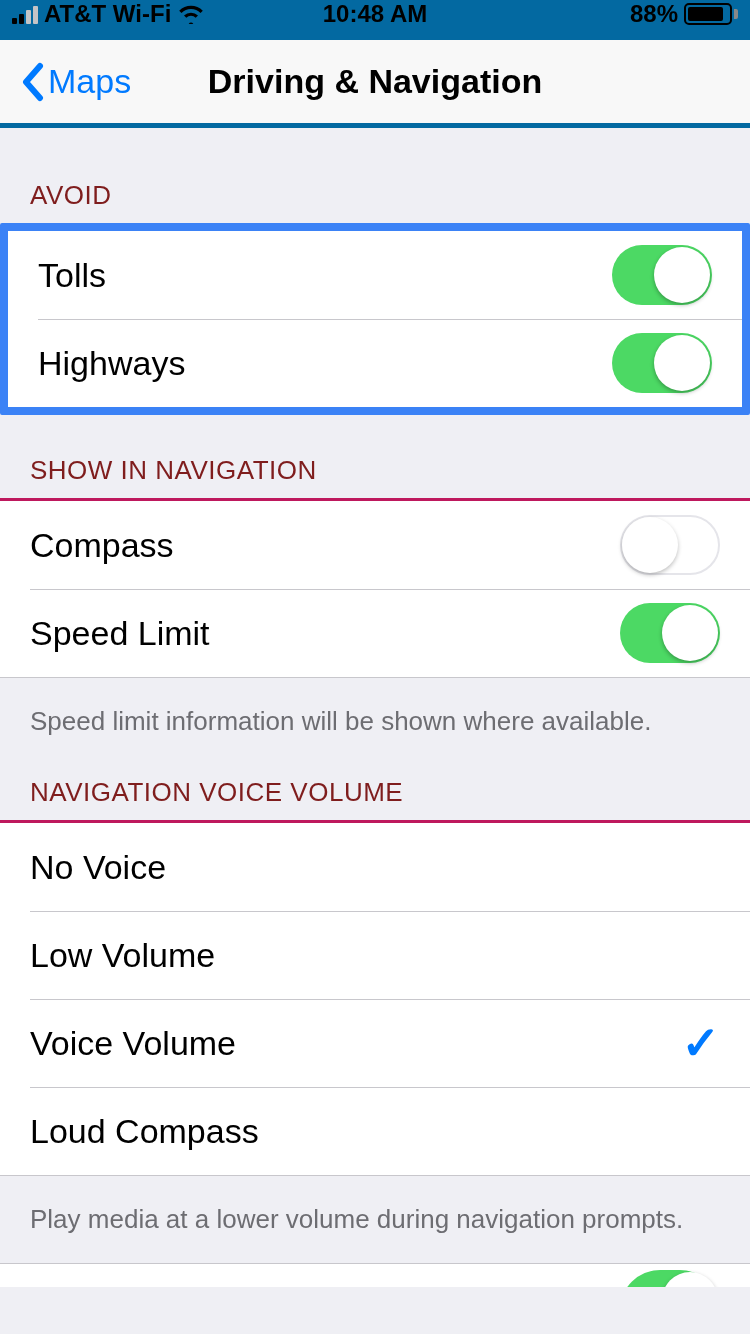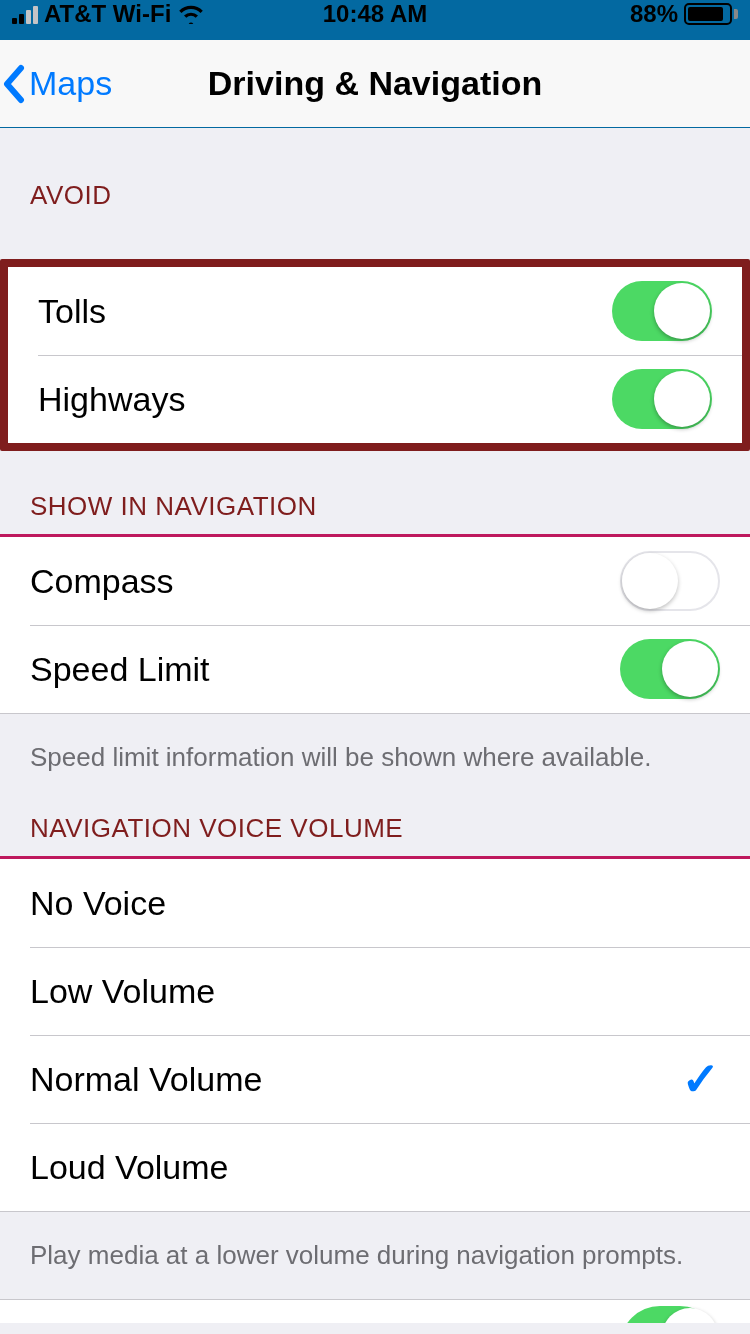--- a/index.html
+++ b/index.html
@@ -72,25 +72,25 @@
       background: #000;
       border-radius: 2px;
     }
     .battery-tip{
       width:4px;height:10px;background:#898989;margin-left:2px;border-radius:0 2px 2px 0;
     }
     
     .nav-header {
       height: 88px;
       background: #f8f8f8;
-      border-bottom: 1px solid #0369a1;
+      border-bottom: 5px solid #0369a1;
       display: flex;
       align-items: center;
       position: relative;
-      padding: 0 1px;
+      padding: 0 20px;
     }
     .back-btn {
       display: flex;
       align-items: center;
       color: #007aff;
       font-size: 34px;
       gap: 4px;
     }
     .back-chevron svg { display:block }
     .nav-title {
@@ -155,23 +155,22 @@
       padding: 28px 30px 0 30px;
       font-size: 26px;
       color:#6d6d72;
     }
     .checkmark {
       color:#007aff;
       font-size:46px;
       font-weight:600;
     }
     .highlight-box {
-      border: 8px solid #7f1d1d;
+      border: 8px solid #3b82f6;
       border-radius: 2px;
-      margin-top: 36px;
     }
     .partial-row {
       height: 24px;
       background:#fff;
       border-top:1px solid #c8c7cc;
       display:flex;
       justify-content:flex-end;
       padding-right:30px;
       align-items:flex-start;
       overflow:hidden;
@@ -260,25 +259,25 @@
 
 <div class="section-header">NAVIGATION VOICE VOLUME</div>
 <div class="group">
   <div class="row">
     <span>No Voice</span>
   </div>
   <div class="row">
     <span>Low Volume</span>
   </div>
   <div class="row">
-    <span>Normal Volume</span>
+    <span>Voice Volume</span>
     <span class="checkmark">✓</span>
   </div>
   <div class="row">
-    <span>Loud Volume</span>
+    <span>Loud Compass</span>
   </div>
 </div>
 <div class="footer-note">Play media at a lower volume during navigation prompts.</div>
 
 <div style="height:28px"></div>
 <div class="partial-row">
   <div class="partial-toggle-peek"></div>
 </div>
 
 </body></html>

